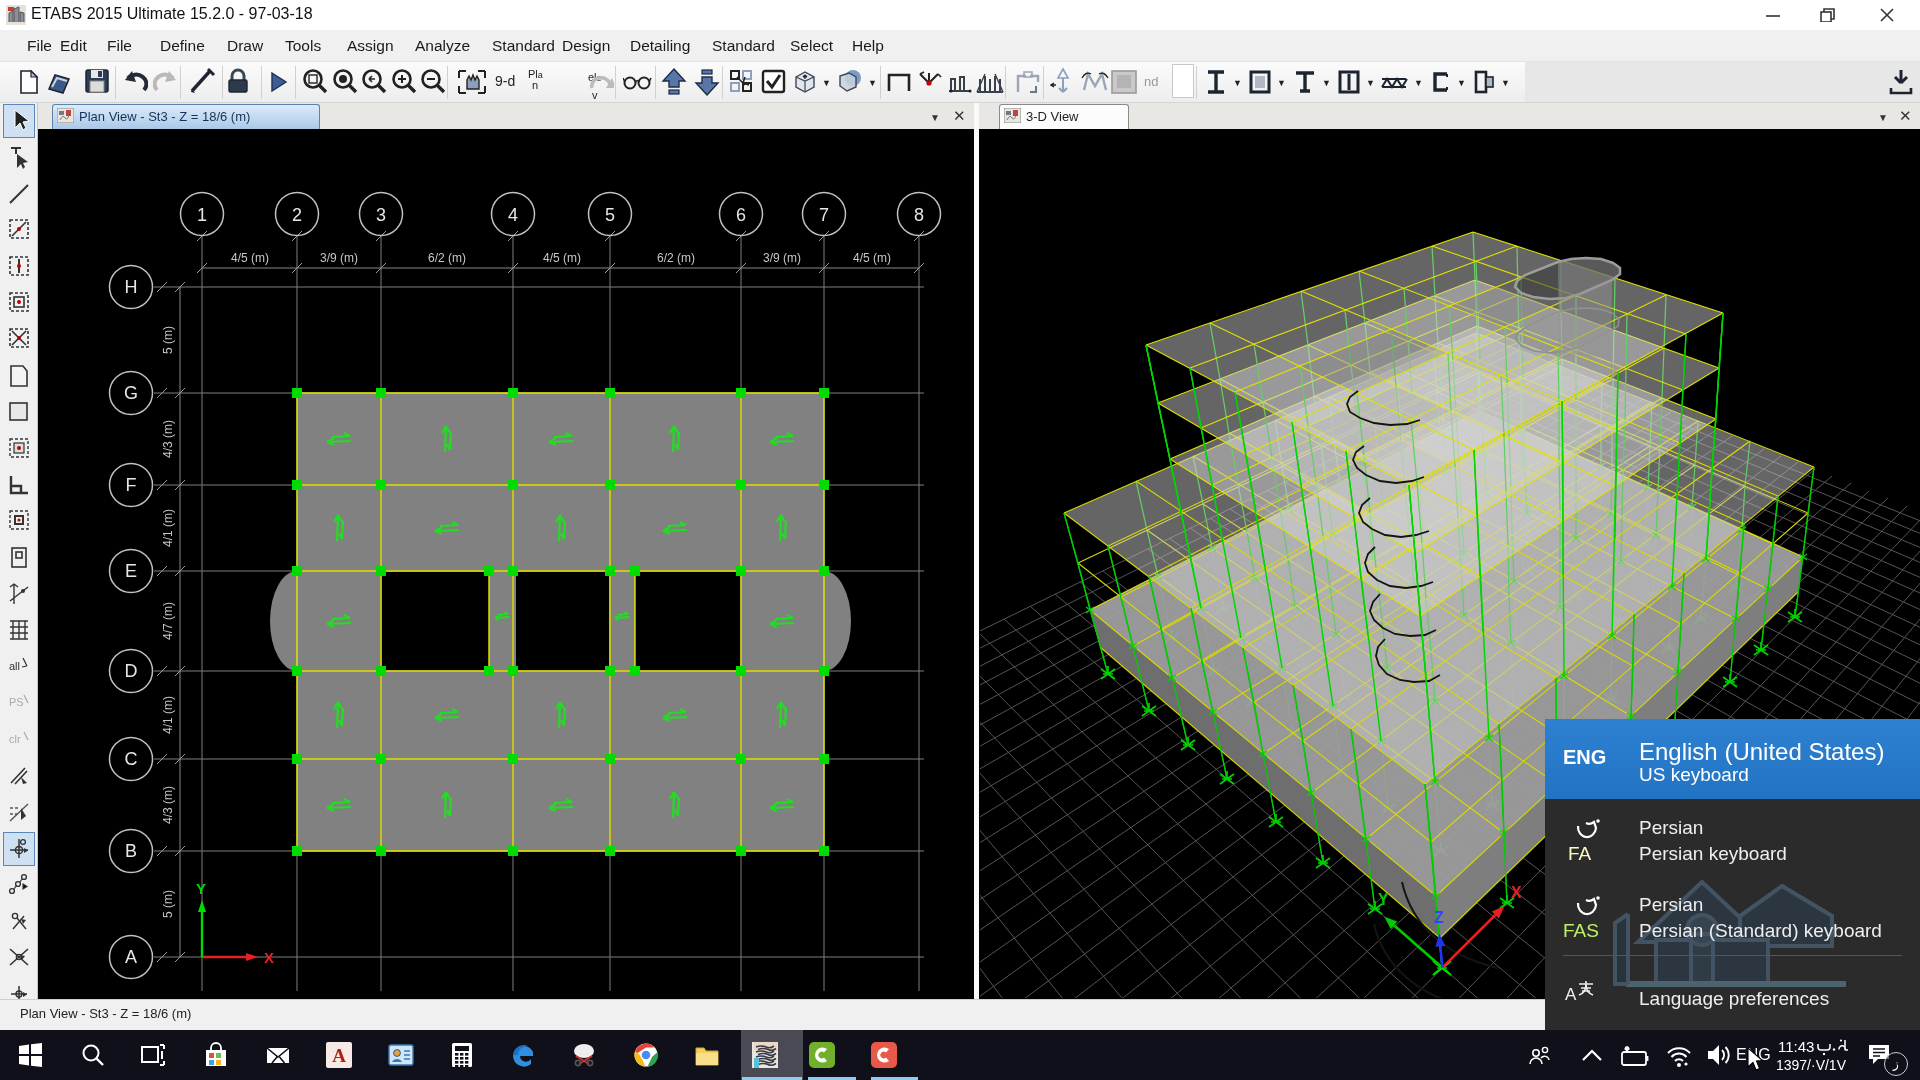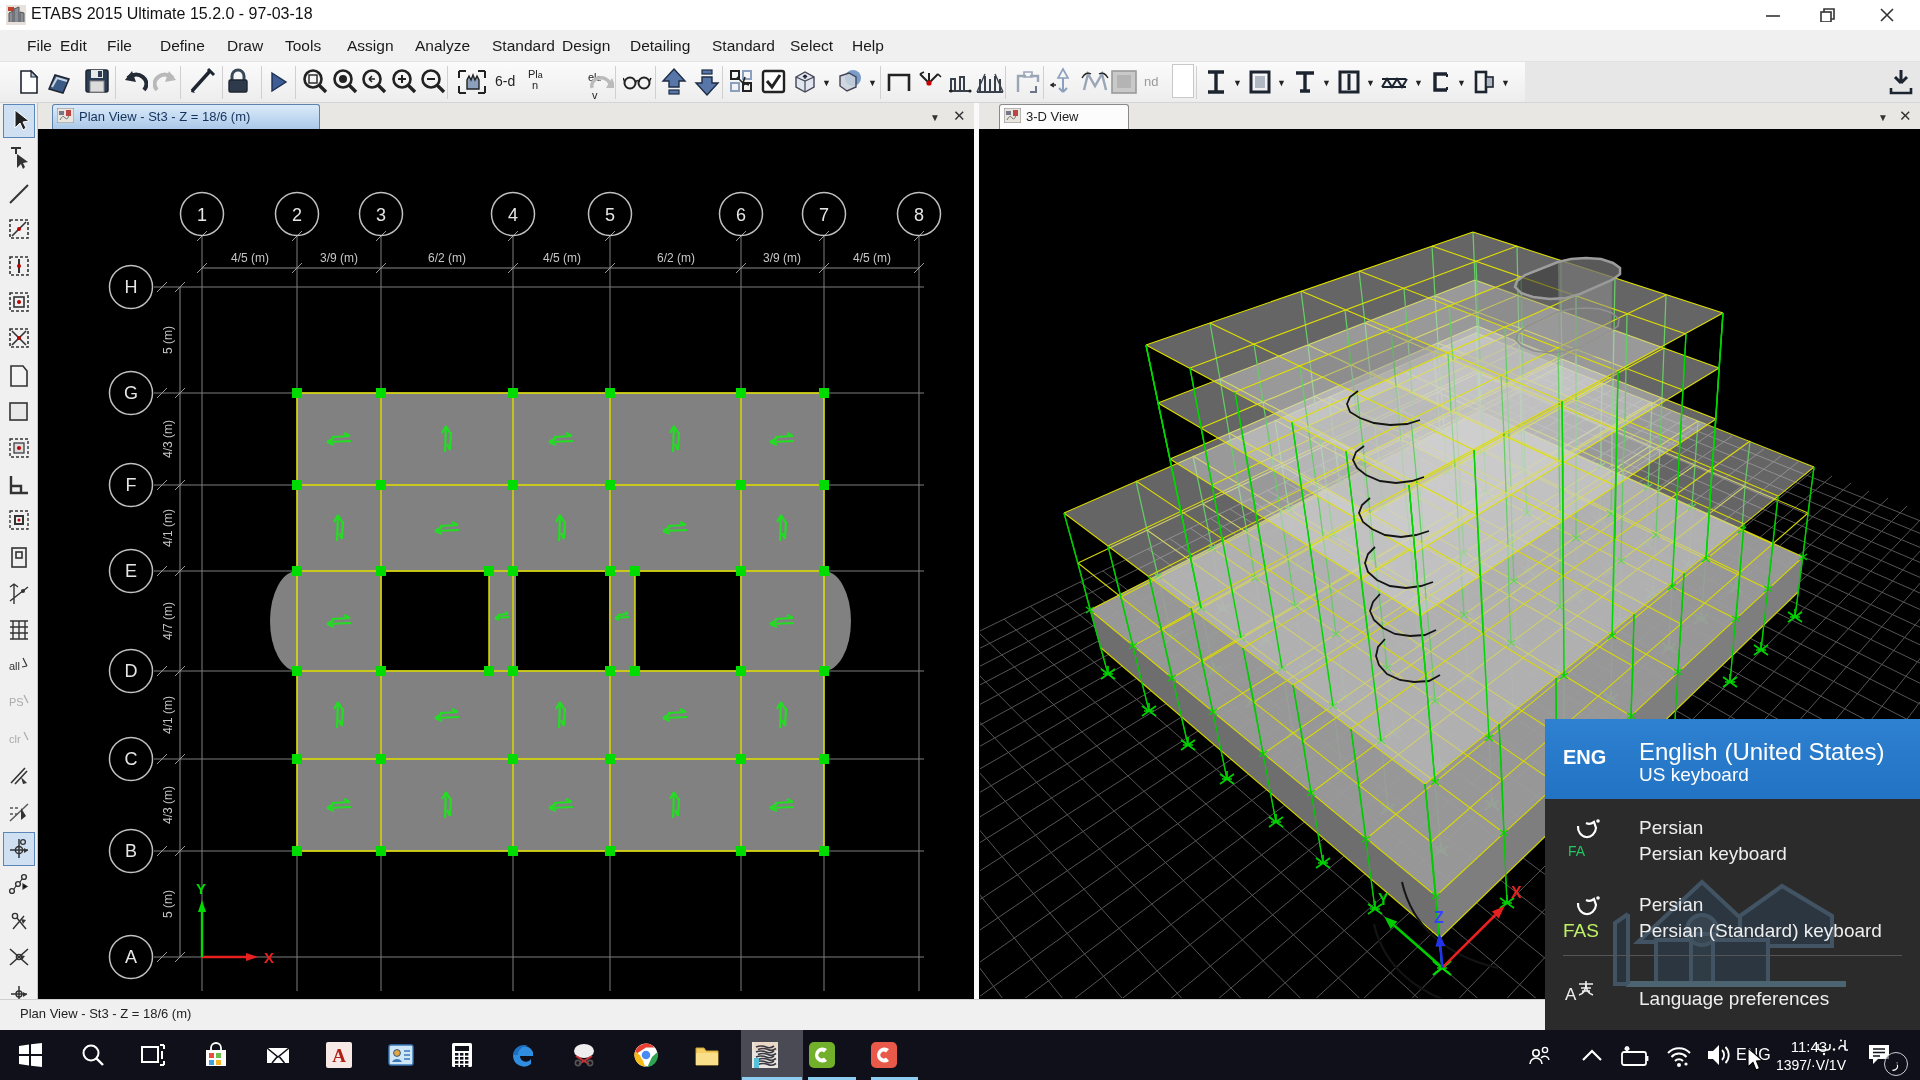--- a/index.html
+++ b/index.html
@@ -109,21 +109,21 @@
   </svg>
 <svg style="position:absolute;left:419px;top:68px" width="28" height="28" viewBox="0 0 28 28">
     <circle cx="12" cy="11" r="8.5" fill="none" stroke="#222" stroke-width="2.6"></circle>
     <line x1="18" y1="17" x2="25" y2="24" stroke="#222" stroke-width="3.4"></line>
     <path d="M8,11 h8" stroke="#222" stroke-width="2"></path>
   </svg>
 <svg style="position:absolute;left:457px;top:67px" width="30" height="30" viewBox="0 0 30 30">
     <path d="M2,4 h7 M2,4 v7 M21,4 h7 M28,4 v7 M2,26 h7 M2,26 v-7 M21,26 h7 M28,26 v-7" stroke="#222" stroke-width="2" fill="none"></path>
     <path d="M10,22 v-9 l2,-4 2,4 2,-5 2,5 2,-4 2,4 v9 z" fill="#8ba0bc" stroke="#222" stroke-width="1.4"></path>
   </svg>
-<div style="position:absolute;left:495px;top:73px;font-size:14px;color:#222">6-d</div>
+<div style="position:absolute;left:495px;top:73px;font-size:14px;color:#222">9-d</div>
 <div style="position:absolute;left:528px;top:69px;font-size:11px;color:#222;line-height:10px">Pl<span style="font-size:9px">a</span><br><span style="margin-left:4px">n</span></div>
 <div style="position:absolute;left:588px;top:69px;font-size:11px;color:#222;line-height:17px">el<span style="font-size:9px">e</span><br><span style="margin-left:4px">v</span></div>
 <svg style="position:absolute;left:588px;top:70px" width="26" height="24" viewBox="0 0 26 24">
     <path d="M4,18 A9 8 0 1 1 22,14" fill="none" stroke="#bbb" stroke-width="3.4"></path>
     <path d="M24,8 L18,18 L28,18 Z" fill="#bbb"></path>
   </svg>
 <svg style="position:absolute;left:623px;top:72px" width="30" height="20" viewBox="0 0 30 20">
     <circle cx="7" cy="11" r="5.5" fill="none" stroke="#222" stroke-width="2"></circle>
     <circle cx="21" cy="11" r="5.5" fill="none" stroke="#222" stroke-width="2"></circle>
     <path d="M12.5,10 q2.5,-3 4,0 M1.5,9 l-1.5,-3 M26.5,9 l1.5,-3" stroke="#222" stroke-width="1.6" fill="none"></path>
@@ -1574,21 +1574,21 @@
     <circle cx="20" cy="20" r="1.6" fill="#fff"></circle>
   </svg>
 <svg style="position:absolute;left:1706px;top:1042px" width="32" height="26" viewBox="0 0 32 26">
     <path d="M2,9 h5 l6,-6 v20 l-6,-6 h-5 z" fill="#fff"></path>
     <path d="M16,8 a7 7 0 0 1 0,10 M19.5,5 a11.5 11.5 0 0 1 0,16" fill="none" stroke="#fff" stroke-width="1.8"></path>
   </svg>
 <div style="position:absolute;left:1736px;top:1046px;font-size:16px;color:#fff;font-family:Liberation Sans">ENG</div>
 <svg style="position:absolute;left:1745px;top:1047px" width="20" height="26" viewBox="0 0 20 26">
     <path d="M3,1 L3,20 L8,15.5 L11,23 L14.5,21.4 L11.5,14 L17.5,13.6 Z" fill="#fff" stroke="#000" stroke-width="1.1"></path>
   </svg>
-<div style="position:absolute;left:1778px;top:1038px;width:62px;text-align:center;font-size:15px;color:#fff">11:43</div>
+<div style="position:absolute;left:1778px;top:1038px;width:62px;text-align:left;font-size:15px;color:#fff">11:43</div>
 <svg style="position:absolute;left:1817px;top:1039px" width="34" height="17" viewBox="0 0 34 17">
     <path d="M1,5 v3 a3 3 0 0 0 3,3 h6 a3 3 0 0 0 3,-3 v-3" fill="none" stroke="#fff" stroke-width="1.5"></path>
     <circle cx="7" cy="15" r="1.2" fill="#fff"></circle>
     <circle cx="17" cy="10.5" r="1.2" fill="#fff"></circle>
     <path d="M22,10.5 a3.2 3.2 0 1 1 6,1 M28,11 V1 M28,11 h3" fill="none" stroke="#fff" stroke-width="1.5"></path>
     <circle cx="24" cy="1.5" r="1.1" fill="#fff"></circle>
   </svg>
 <div style="position:absolute;left:1762px;top:1057px;width:84px;text-align:right;font-size:14px;color:#fff;white-space:nowrap">1397/·V/1V</div>
 <svg style="position:absolute;left:1866px;top:1042px" width="26" height="26" viewBox="0 0 26 26">
     <path d="M3,3 h20 v14 h-11 l-5,5 v-5 h-4 z" fill="#fff"></path>
@@ -1609,21 +1609,21 @@
 </g>
   </svg>
 <div style="position:absolute;left:1545px;top:719px;width:375px;height:80px;background:linear-gradient(180deg,#2e80d0,#2273c3)"></div>
 <div style="position:absolute;left:1563px;top:746px;font-size:20px;font-weight:bold;color:#fff">ENG</div>
 <div style="position:absolute;left:1639px;top:738px;font-size:24px;color:#fff">English (United States)</div>
 <div style="position:absolute;left:1639px;top:764px;font-size:19px;color:#fff">US keyboard</div>
 <svg style="position:absolute;left:1576px;top:818px" width="30" height="22" viewBox="0 0 30 22">
     <path d="M2,8 a9 10 0 1 0 18,2 l-2,-6 q-4,3 -8,1" fill="none" stroke="#fff" stroke-width="2.2"></path>
     <circle cx="22" cy="3" r="1.8" fill="#fff"></circle>
   </svg>
-<div style="position:absolute;left:1568px;top:843px;font-size:14px;color:#22c55e">FA</div>
+<div style="position:absolute;left:1568px;top:843px;font-size:19px;color:#fef9c3">FA</div>
 <div style="position:absolute;left:1639px;top:817px;font-size:19px;color:#eee">Persian</div>
 <div style="position:absolute;left:1639px;top:843px;font-size:19px;color:#eee">Persian keyboard</div>
 <svg style="position:absolute;left:1576px;top:895px" width="30" height="22" viewBox="0 0 30 22">
     <path d="M2,8 a9 10 0 1 0 18,2 l-2,-6 q-4,3 -8,1" fill="none" stroke="#fff" stroke-width="2.2"></path>
     <circle cx="22" cy="3" r="1.8" fill="#fff"></circle>
   </svg>
 <div style="position:absolute;left:1563px;top:920px;font-size:19px;color:#bef264">FAS</div>
 <div style="position:absolute;left:1639px;top:894px;font-size:19px;color:#eee">Persian</div>
 <div style="position:absolute;left:1639px;top:920px;font-size:19px;color:#eee">Persian (Standard) keyboard</div>
 <div style="position:absolute;left:1563px;top:955px;width:339px;height:1px;background:#555"></div>

